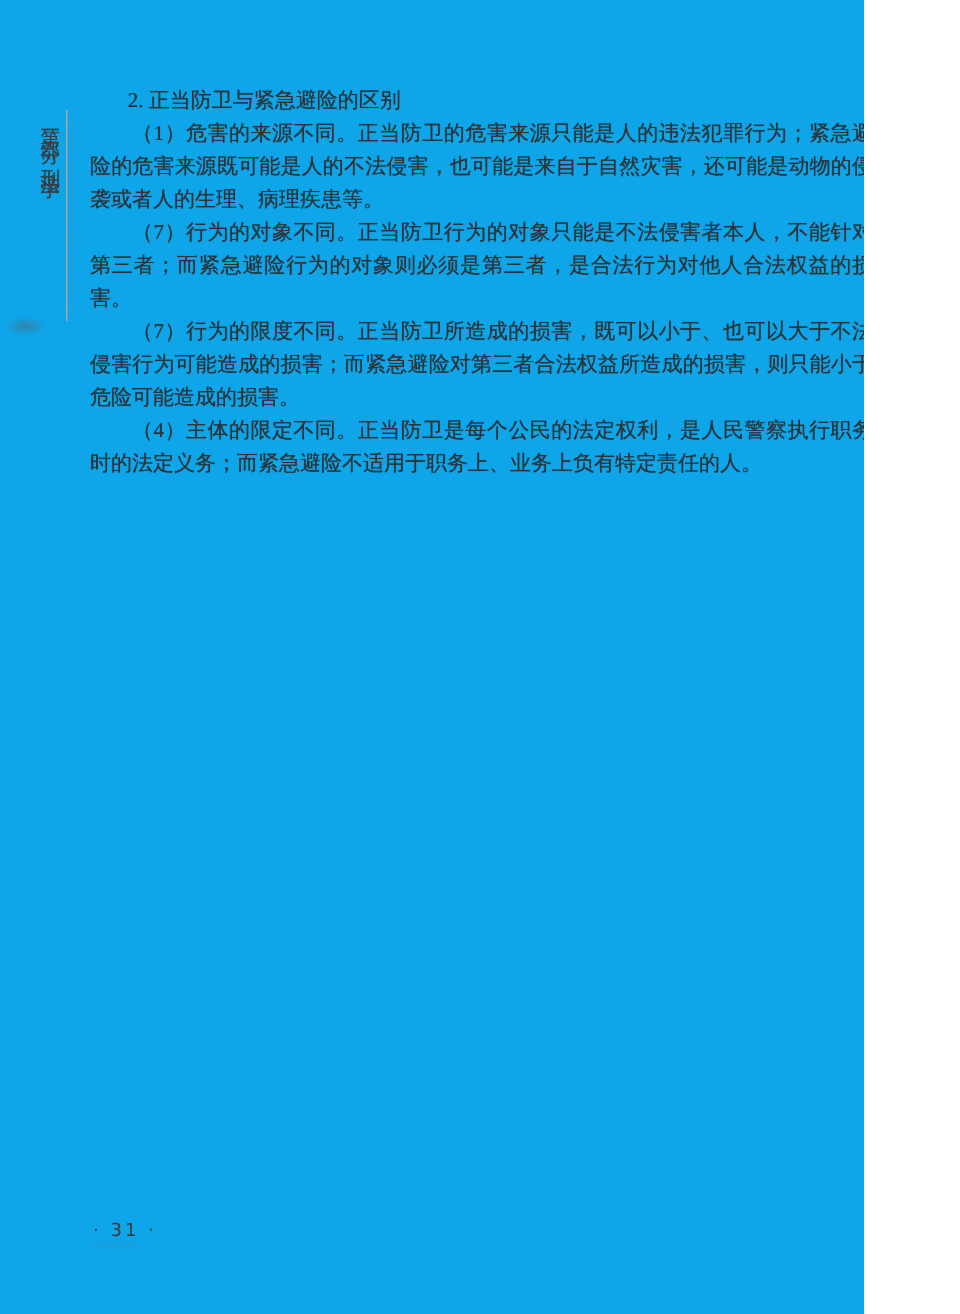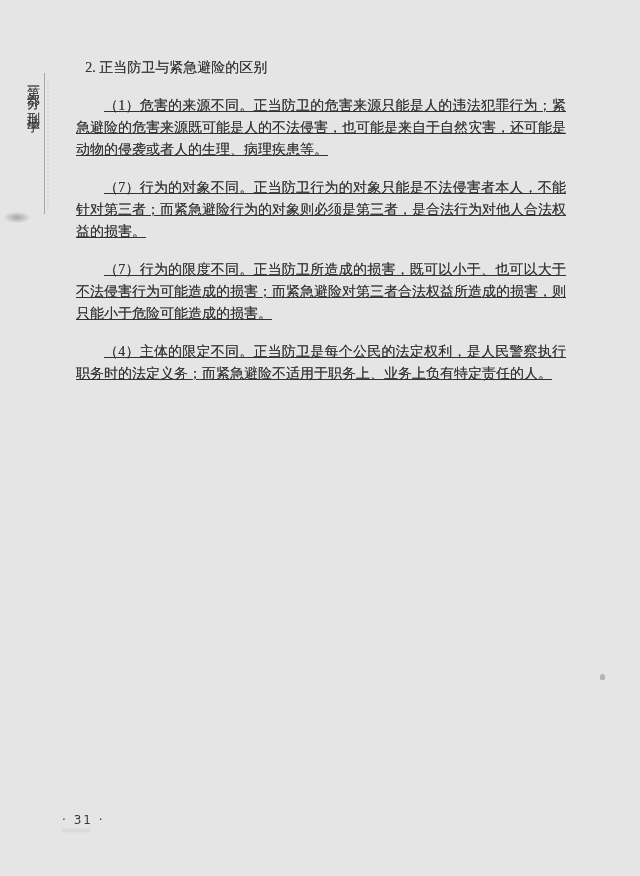--- a/index.html
+++ b/index.html
@@ -2,23 +2,23 @@
 <html><head>
 <meta charset="utf-8">
 <style>
   html, body {
     margin: 0;
     padding: 0;
     background: #ffffff;
   }
   .page {
     position: relative;
-    width: 640px;
+    width: 576px;
     height: 876px;
-    background: #e5e5e5;
+    background: #0ea5e9;
     overflow: hidden;
     font-family: "Liberation Serif", serif;
   }
 
   
   .margin-tab {
     position: absolute;
     left: 18px;
     top: 76px;
     width: 30px;
@@ -82,23 +82,22 @@
     text-shadow: 0 0 0.5px rgba(0,0,0,0.5);
   }
   .heading {
     margin: 0;
     font-size: 14px;
     font-weight: 400;
     text-indent: 1.8em;
     text-align: left;
   }
   .para {
-    margin: 16px;
+    margin: 0;
     text-indent: 2em;
-    text-decoration: underline;
   }
 
   
   .pageno {
     position: absolute;
     left: 62px;
     top: 813px;
     font-size: 12px;
     letter-spacing: 2px;
     color: #3a3a3a;

